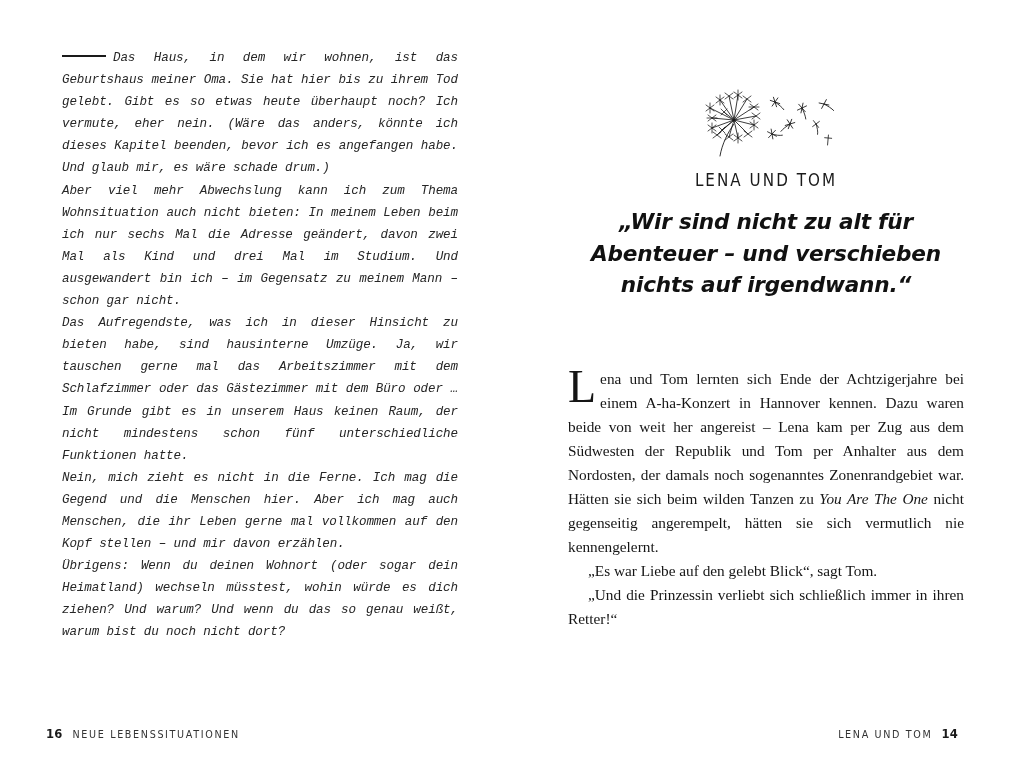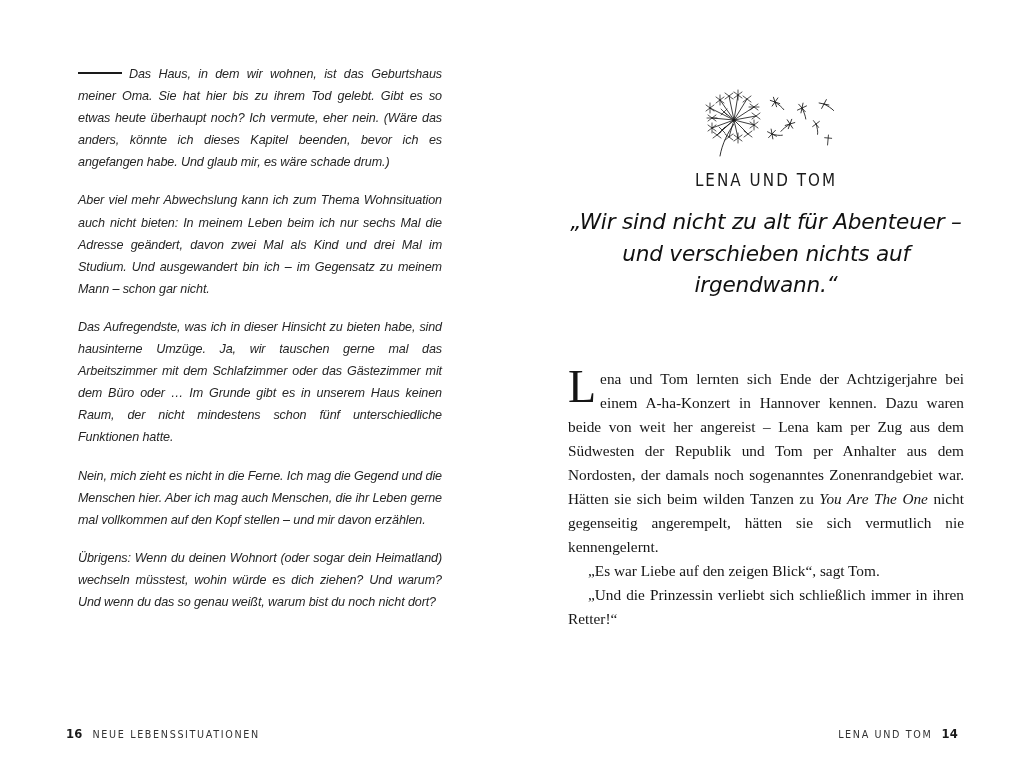--- a/index.html
+++ b/index.html
@@ -32,27 +32,27 @@
 
   
   .left-page .column {
     position: absolute;
     left: 62px;
     top: 47px;
     width: 396px;
   }
 
   .body-italic {
-    font-family: Liberation Sans, sans-serif;
+    font-family: Liberation Mono, monospace;
     font-style: italic;
     font-size: 12.6px;
     line-height: 22.1px;
     text-align: justify;
     color: #262626;
-    margin: 16px;
+    margin: 0;
     letter-spacing: -0.12px;
     -webkit-hyphens: manual;
     hyphens: manual;
   }
   .body-italic + .body-italic { text-indent: 0; }
 
   .lead-rule {
     display: inline-block;
     width: 44px;
     height: 0;
@@ -97,21 +97,21 @@
   }
 
   .chapter-quote {
     position: absolute;
     left: -6px;
     top: 206px;
     width: 412px;
     text-align: center;
     font-family: "DejaVu Sans", "Liberation Sans", sans-serif;
     font-style: italic;
-    font-weight: normal;
+    font-weight: bold;
     font-size: 21.6px;
     line-height: 31.5px;
     color: #111111;
     letter-spacing: -0.2px;
   }
 
   .story {
     position: absolute;
     left: 2px;
     top: 367px;
@@ -143,21 +143,21 @@
   .footer {
     position: absolute;
     bottom: 28px;
     font-family: "DejaVu Sans", "Liberation Sans", sans-serif;
     font-size: 9.6px;
     color: #2b2b2b;
     display: flex;
     align-items: baseline;
     gap: 9px;
   }
-  .footer-left  { left: 66px; gap: 10px; }
+  .footer-left  { left: 46px; gap: 10px; }
   .footer-right { right: 62px; }
 
   .folio {
     font-weight: bold;
     font-size: 11.6px;
     letter-spacing: 0.2px;
     color: #1a1a1a;
   }
   .running-head {
     letter-spacing: 1.65px;
@@ -335,21 +335,21 @@
         </svg>
       </div>
 
       <div class="chapter-kicker">LENA UND TOM</div>
 
       <div class="chapter-quote">„Wir sind nicht zu alt für Abenteuer – und verschieben nichts auf irgendwann.“</div>
 
       <div class="story">
         <p class="serif-p first"><span class="dropcap">L</span><span>ena und Tom lernten sich Ende der Achtzigerjahre bei einem A-ha-Konzert in Hannover kennen. Dazu waren beide von weit her angereist – Lena kam per Zug aus dem Südwesten der Republik und Tom per Anhalter aus dem Nordosten, der damals noch sogenanntes Zonenrandgebiet war. Hätten sie sich beim wilden Tanzen zu </span><em>You Are The One</em><span> nicht gegenseitig angerempelt, hätten sie sich vermutlich nie kennengelernt.</span></p>
 
-        <p class="serif-p">„Es war Liebe auf den zeigen Blick“, sagt Tom.</p>
+        <p class="serif-p">„Es war Liebe auf den gelebt Blick“, sagt Tom.</p>
         <p class="serif-p">„Und die Prinzessin verliebt sich schließlich immer in ihren Retter!“</p>
       </div>
     </div>
 
     <div class="footer footer-right">
       <span class="running-head">Lena und Tom</span>
       <span class="folio">14</span>
     </div>
   </div>
 

